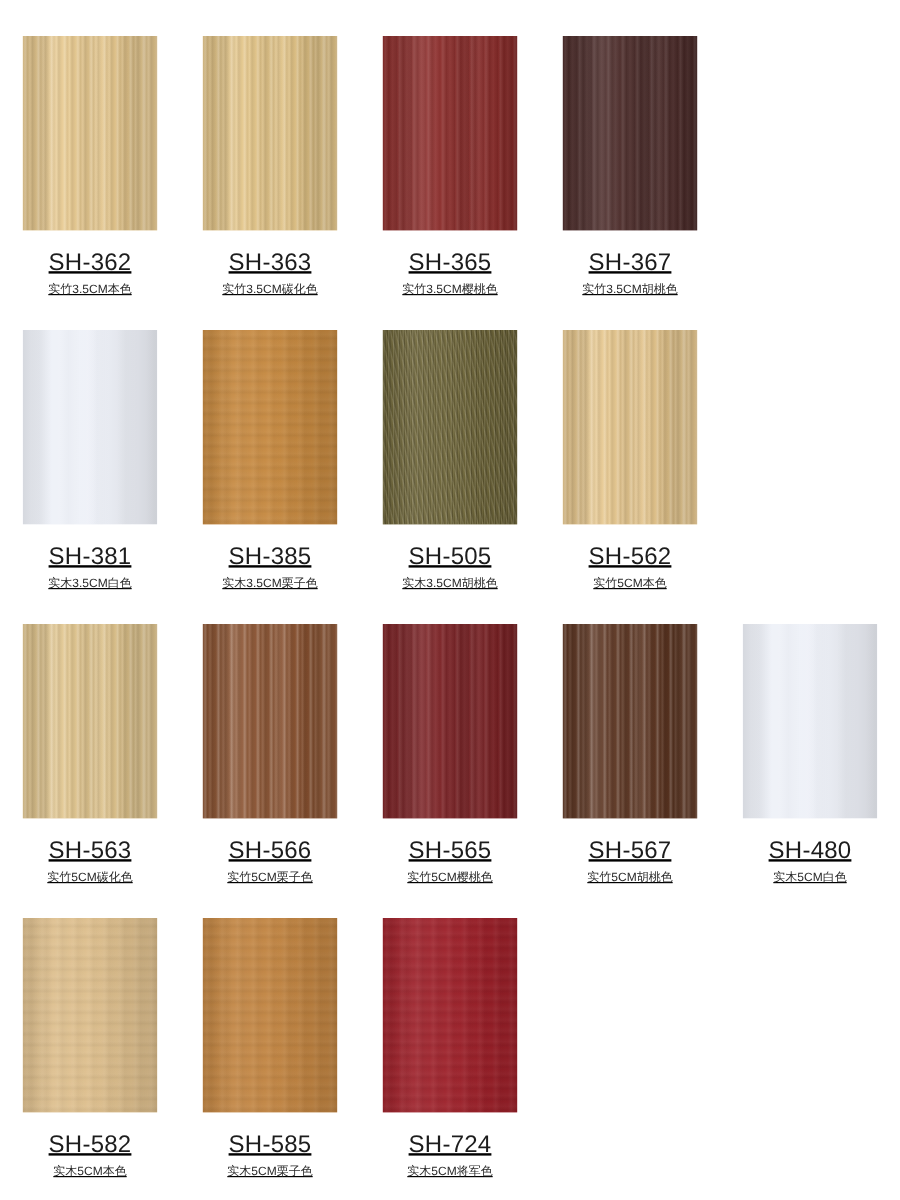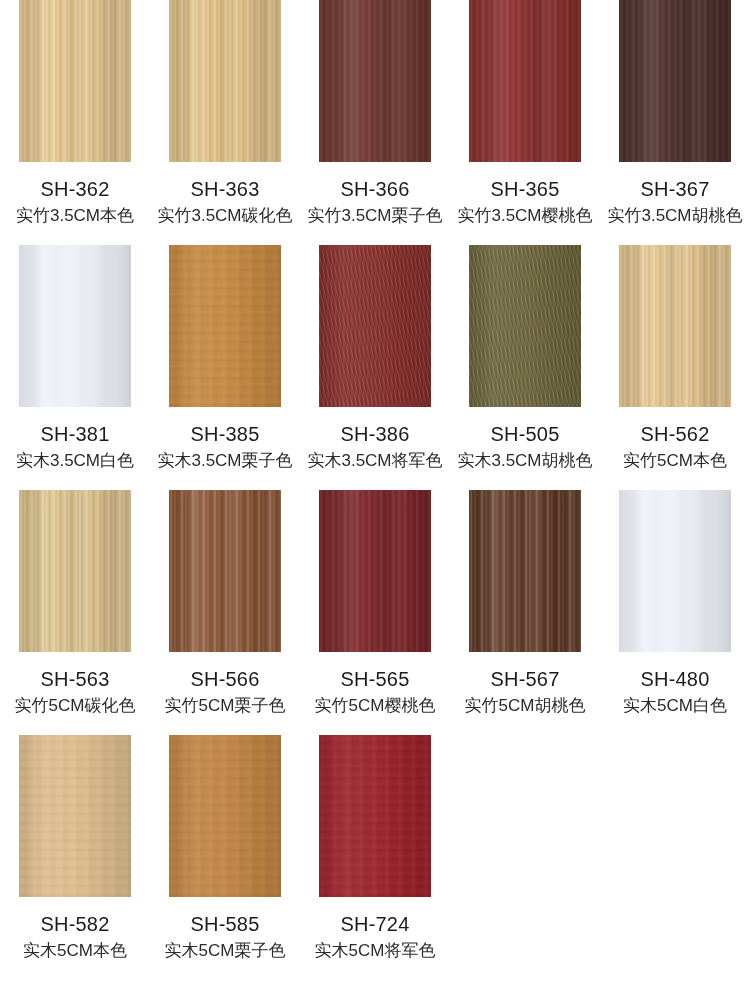--- a/index.html
+++ b/index.html
@@ -12,20 +12,22 @@
   body {
     width: 750px;
     height: 1000px;
     overflow: hidden;
     font-family: "Liberation Sans", "DejaVu Sans", sans-serif;
     position: relative;
   }
 
   #catalog-grid {
     width: 624px;
+    padding-top: 30px;
+    text-decoration: underline;
   }
 
   .swatch-row {
     display: flex;
     width: 750px;
     height: 245px;
     align-items: flex-start;
   }
   .swatch-row:last-child { height: auto; }
 
@@ -131,21 +133,21 @@
     font-size: 20px;
     font-weight: 400;
     color: #1c1c1c;
     letter-spacing: 0.2px;
     line-height: 1;
     text-align: center;
     white-space: nowrap;
   }
   .swatch-desc {
     margin-top: 8px;
-    font-size: 17px;
+    font-size: 10px;
     color: #2b2b2b;
     line-height: 1;
     text-align: center;
     white-space: nowrap;
   }
 </style>
 </head>
 <body>
 
 <div id="catalog-grid">
@@ -160,28 +162,20 @@
       </div>
       <div class="swatch-cell">
         <div class="swatch-chip" style="background-color: rgb(227, 196, 134);">
           <div class="grain grain-bamboo"></div>
           <div class="sheen"></div>
         </div>
         <div class="swatch-code">SH-363</div>
         <div class="swatch-desc">实竹3.5CM碳化色</div>
       </div>
       <div class="swatch-cell">
-        <div class="swatch-chip" style="background-color: rgb(109, 51, 42);">
-          <div class="grain grain-wood"></div>
-          <div class="sheen"></div>
-        </div>
-        <div class="swatch-code">SH-366</div>
-        <div class="swatch-desc">实竹3.5CM栗子色</div>
-      </div>
-      <div class="swatch-cell">
         <div class="swatch-chip" style="background-color: rgb(139, 43, 41);">
           <div class="grain grain-wood"></div>
           <div class="sheen"></div>
         </div>
         <div class="swatch-code">SH-365</div>
         <div class="swatch-desc">实竹3.5CM樱桃色</div>
       </div>
       <div class="swatch-cell">
         <div class="swatch-chip" style="background-color: rgb(75, 42, 40);">
           <div class="grain grain-wood"></div>
@@ -202,28 +196,20 @@
       </div>
       <div class="swatch-cell">
         <div class="swatch-chip" style="background-color: rgb(197, 136, 63);">
           <div class="grain grain-paint"></div>
           <div class="sheen"></div>
         </div>
         <div class="swatch-code">SH-385</div>
         <div class="swatch-desc">实木3.5CM栗子色</div>
       </div>
       <div class="swatch-cell">
-        <div class="swatch-chip" style="background-color: rgb(140, 38, 34);">
-          <div class="grain grain-speckle"></div>
-          <div class="sheen"></div>
-        </div>
-        <div class="swatch-code">SH-386</div>
-        <div class="swatch-desc">实木3.5CM将军色</div>
-      </div>
-      <div class="swatch-cell">
         <div class="swatch-chip" style="background-color: rgb(110, 101, 54);">
           <div class="grain grain-speckle"></div>
           <div class="sheen"></div>
         </div>
         <div class="swatch-code">SH-505</div>
         <div class="swatch-desc">实木3.5CM胡桃色</div>
       </div>
       <div class="swatch-cell">
         <div class="swatch-chip" style="background-color: rgb(230, 198, 140);">
           <div class="grain grain-bamboo"></div>

